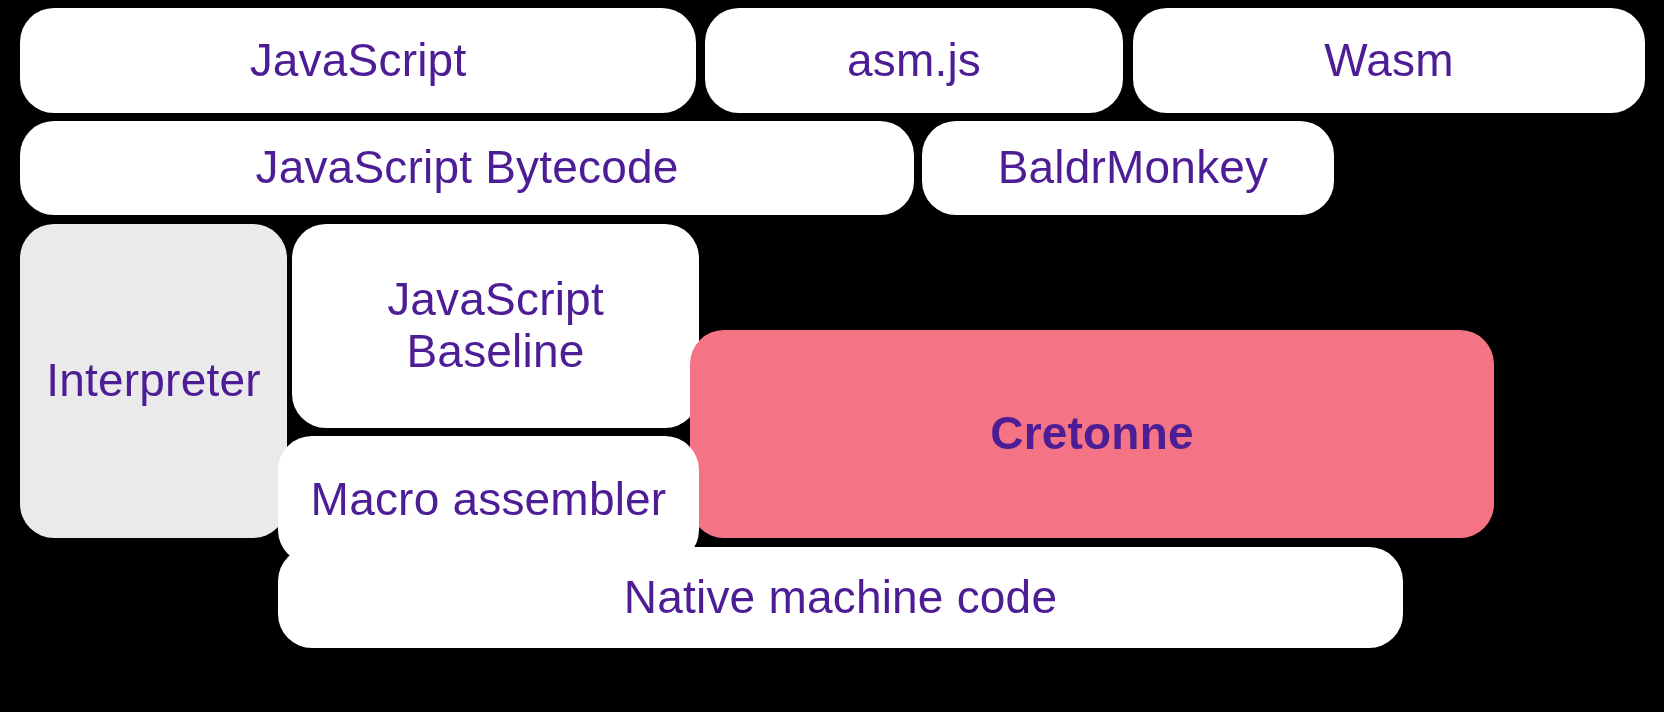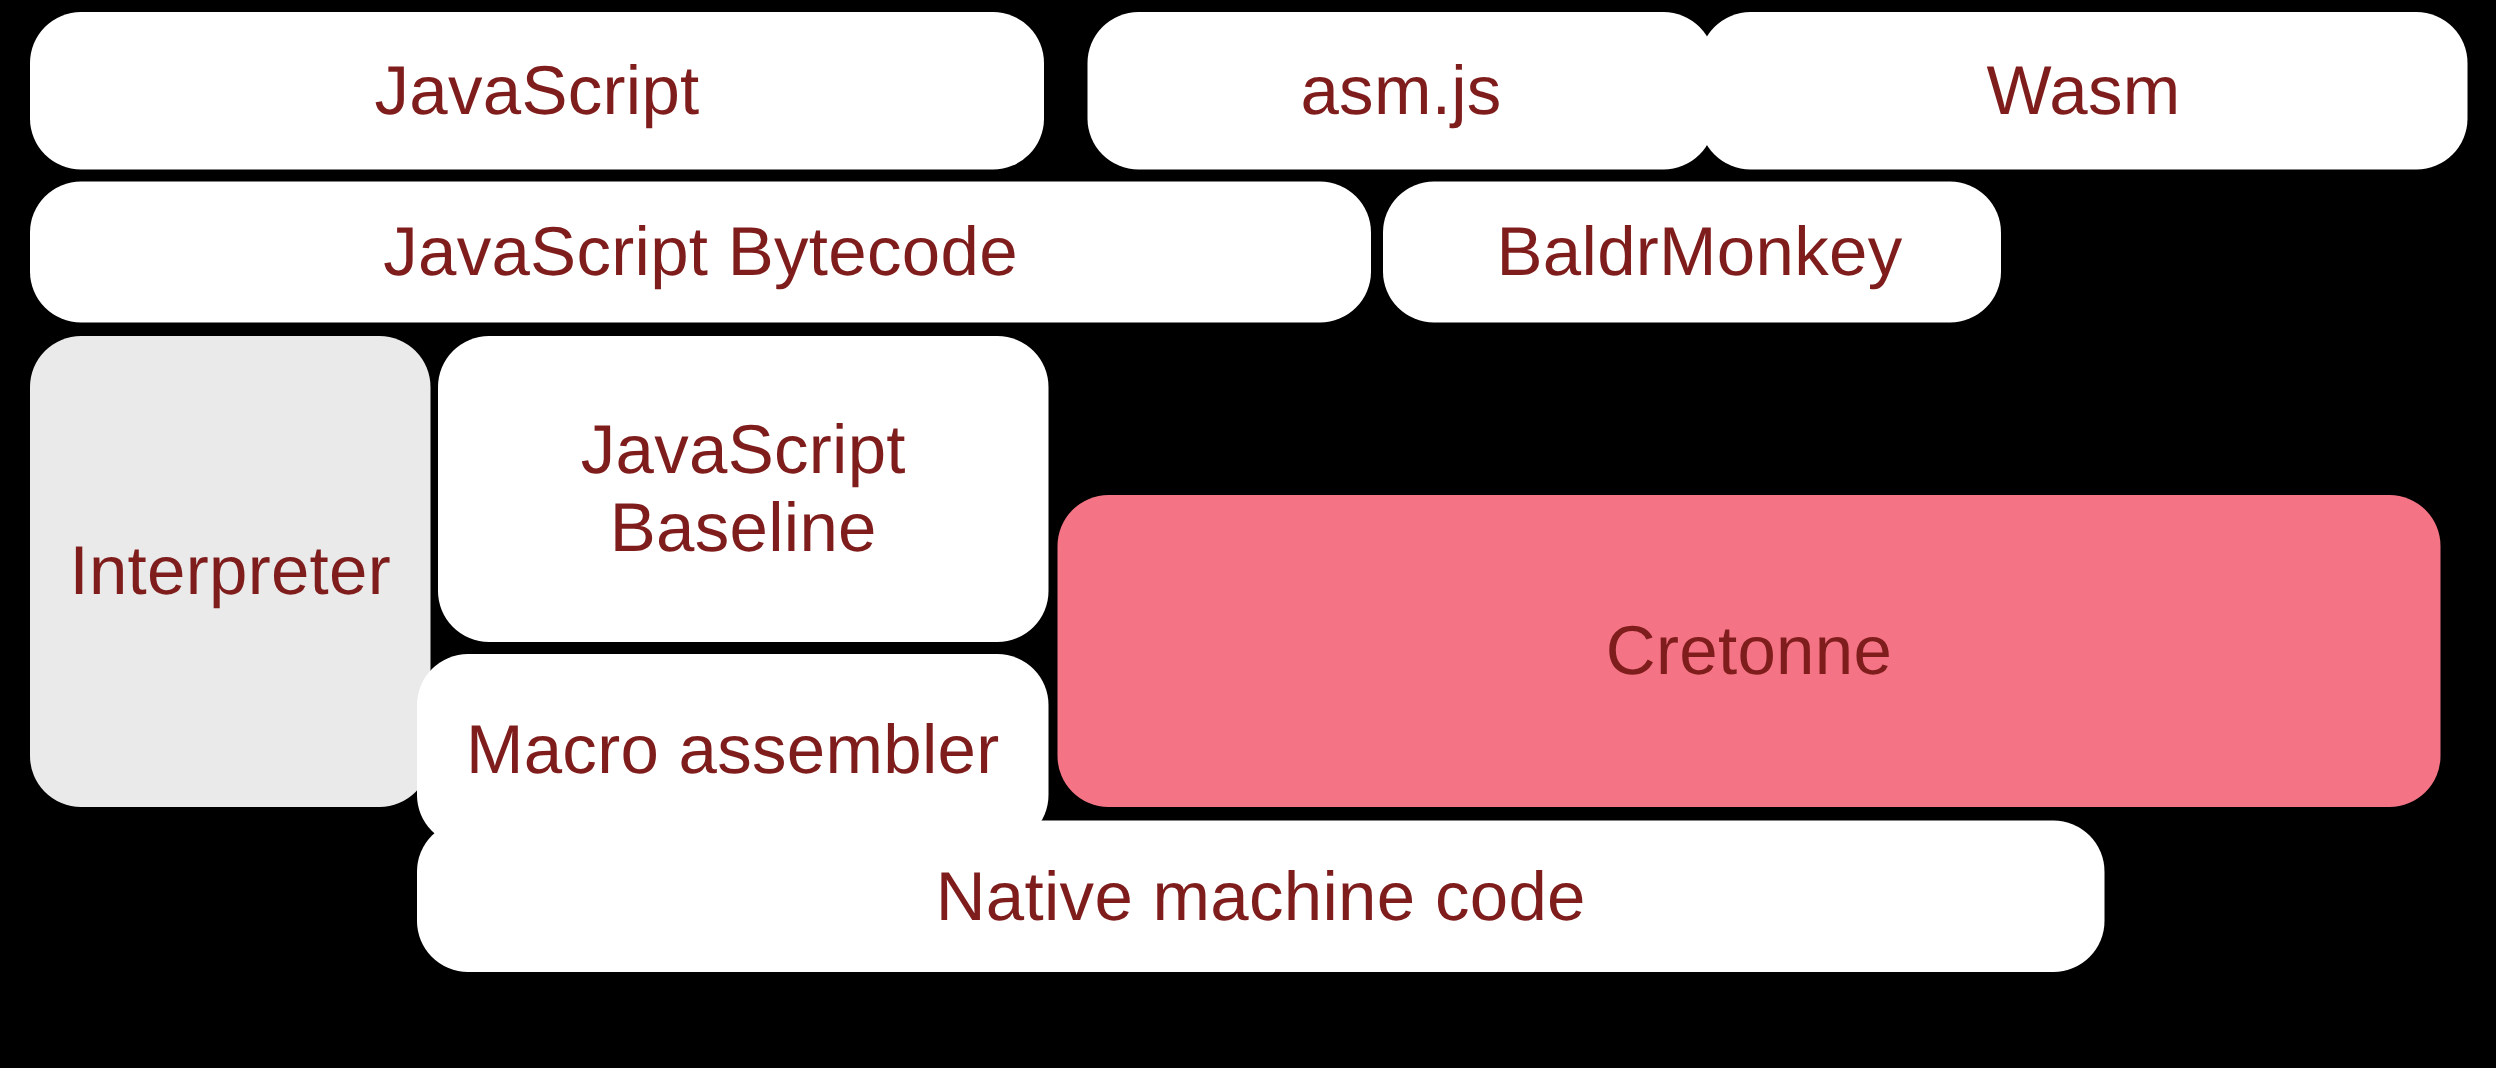--- a/index.html
+++ b/index.html
@@ -19,49 +19,49 @@
     overflow: hidden;
   }
   .node {
     position: absolute;
     box-sizing: border-box;
     display: flex;
     align-items: center;
     justify-content: center;
     text-align: center;
     border-radius: 34px;
-    color: #7f1d1d;
+    color: #4c1d95;
     font-family: "Liberation Sans", sans-serif;
     font-size: 46px;
     line-height: 1.12;
     font-weight: 400;
     letter-spacing: 0.2px;
     padding: 2px 10px;
     white-space: pre-line;
     user-select: none;
   }
   .fill-white  { background: #FFFFFF; }
   .fill-gray   { background: #EAEAEA; text-align: right; }
   .fill-green  { background: #76C043; }
   .fill-pink   { background: #F47485; }
 
   
   #n-javascript        { left: 20px;   top: 8px;   width: 676px; height: 105px; }
-  #n-asmjs             { left: 705px;  top: 8px;   width: 418px; height: 105px; margin-left: 20px; }
+  #n-asmjs             { left: 705px;  top: 8px;   width: 418px; height: 105px; }
   #n-wasm              { left: 1133px; top: 8px;   width: 512px; height: 105px; }
 
   
   #n-js-bytecode       { left: 20px;   top: 121px; width: 894px; height: 94px; }
   #n-baldrmonkey       { left: 922px;  top: 121px; width: 412px; height: 94px; padding-left: 20px; }
 
   
   #n-interpreter       { left: 20px;   top: 224px; width: 267px; height: 314px; }
   #n-js-baseline       { left: 292px;  top: 224px; width: 407px; height: 204px; }
   #n-ion-mir           { left: 705px;  top: 224px; width: 420px; height: 97px;  }
-  #n-cretonne          { left: 705px;  top: 330px; width: 922px; height: 208px; }
+  #n-cretonne          { left: 690px;  top: 330px; width: 804px; height: 208px; font-weight: bold; }
   #n-macro-assembler   { left: 278px;  top: 436px; width: 421px; height: 128px; }
 
   
   #n-native-code       { left: 278px;  top: 547px; width: 1125px; height: 101px; }
 </style>
 </head>
 <body>
 
 <div id="stage">
 

